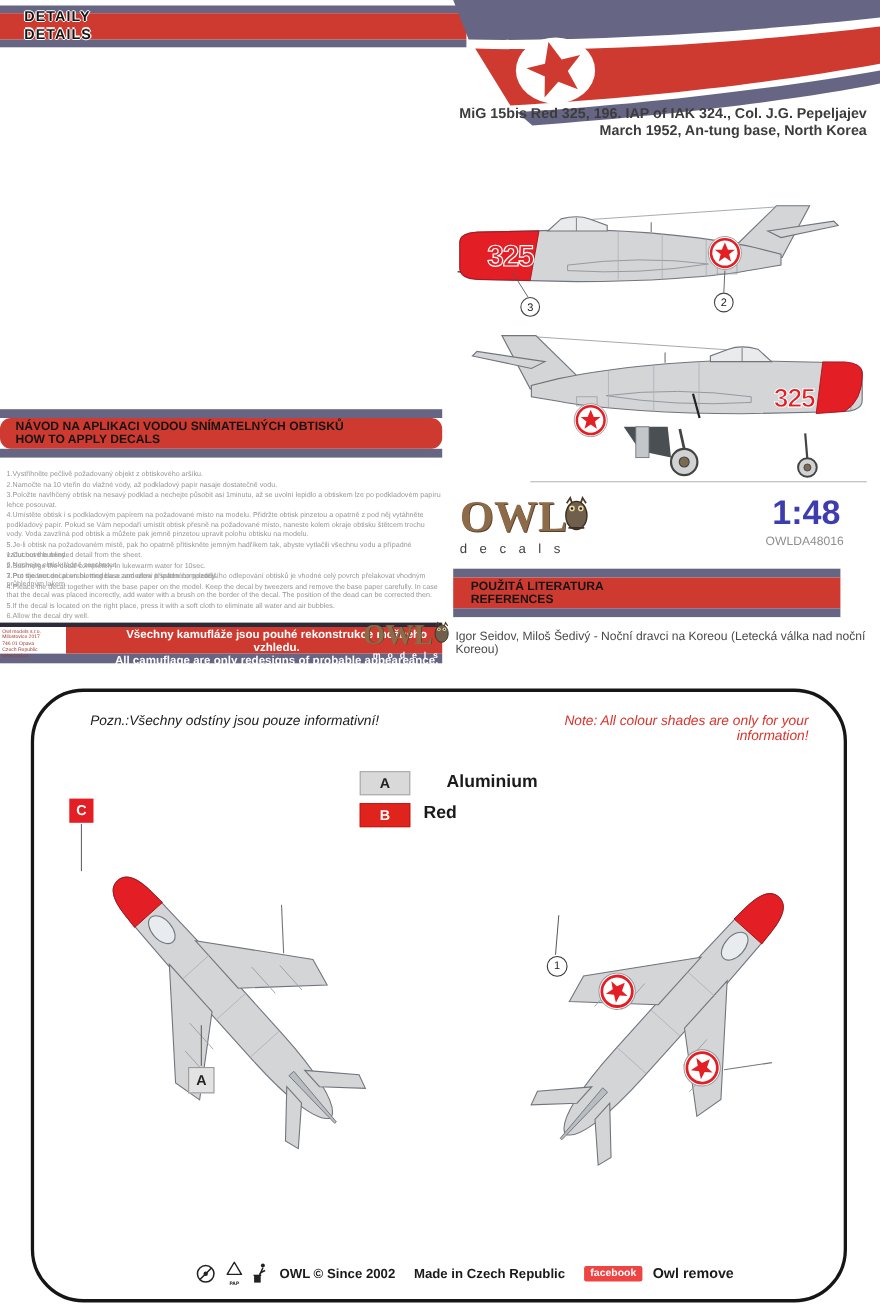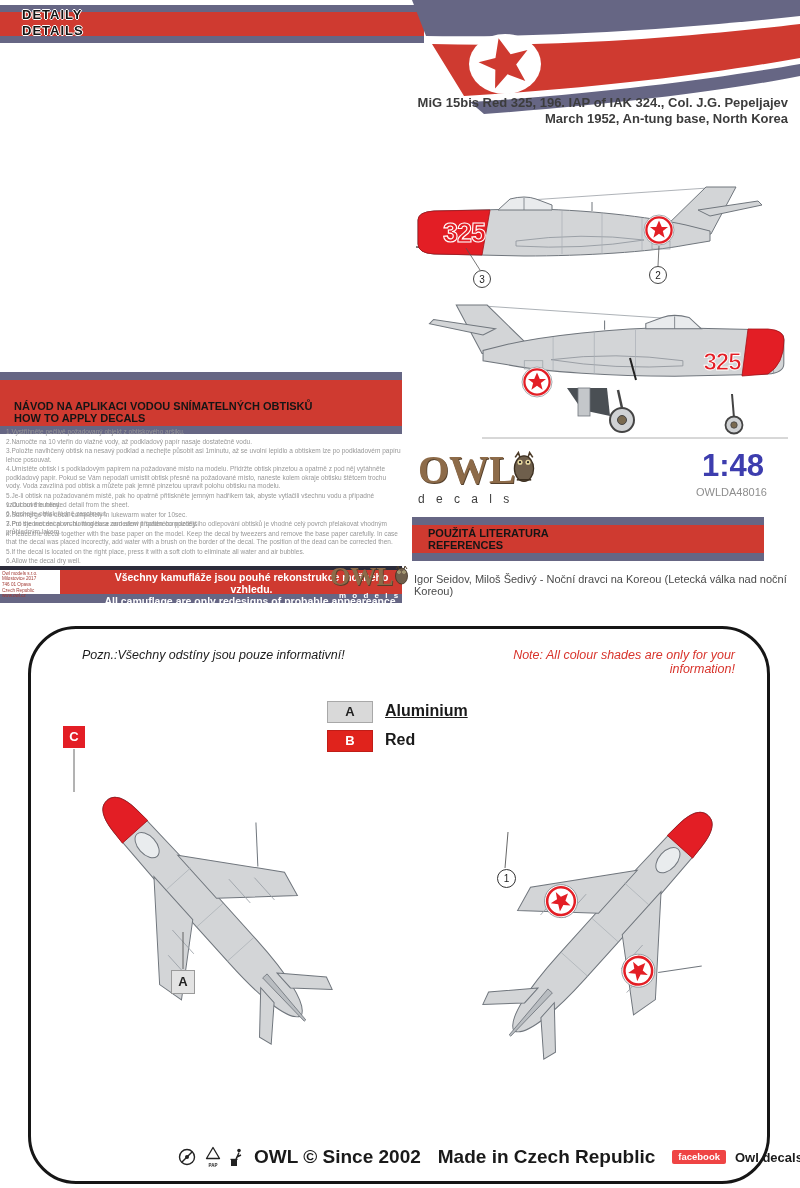--- a/index.html
+++ b/index.html
@@ -8,21 +8,21 @@
   .abs{position:absolute;}
   
   .stripe-blue{background:#666684;}
   .stripe-red{background:#cf3a30;}
   .banner-txt{font-weight:bold;color:#141414;letter-spacing:1px;
     text-shadow:1px 0 #fff,-1px 0 #fff,0 1px #fff,0 -1px #fff;}
   .hdr-title{font-weight:bold;color:#3c3c3c;font-size:13px;line-height:16px;text-align:right;}
   
   .lbanner{left:0;width:402px;}
   .lbanner .b1{height:8px;background:#666684;}
-  .lbanner .b2{background:#cf3a30;color:#151515;font-weight:bold;padding:20px 0 2px 14px;}
+  .lbanner .b2{background:#cf3a30;color:#151515;font-weight:bold;padding:2px 0 2px 14px;border-radius:10px;}
   .lbanner .b3{height:8px;background:#666684;}
   .steps{font-size:6.5px;line-height:1.32;color:#979797;width:396px;}
   .steps div{margin-bottom:1px;}
   
   .addr{font-size:4.6px;line-height:1.25;color:#a23a34;padding:1px 2px;}
   .disc-red{color:#fff;font-size:10.5px;font-weight:bold;text-align:center;line-height:12px;padding-left:41px;}
   
   .owl-word{font-family:"Liberation Serif",serif;font-weight:bold;color:#8d6b49;
     text-shadow:0.7px 0.7px 0 #55402c;}
   .spaced{color:#3e3e3e;}
@@ -38,21 +38,21 @@
   .sw-b{background:#e0231c;border:1px solid #c01d17;color:#fff;}
   .legend-name{font-weight:bold;font-size:16px;color:#1a1a1a;}
   .tagbox{width:22px;text-align:center;font-weight:bold;font-size:13px;}
   .tag-c{background:#e31e25;color:#fff;height:22px;line-height:22px;}
   .tag-a{background:#e3e3e3;border:1px solid #9a9a9a;color:#222;height:22px;line-height:22px;}
   .callout{width:17px;height:17px;border:1px solid #333;border-radius:50%;background:#fff;
     text-align:center;font-size:10px;line-height:17px;color:#222;}
   .planwrap{width:200px;height:320px;}
   
   #footrow{display:flex;align-items:center;gap:9px;}
-  .foot-txt{font-weight:bold;font-size:19px;color:#1a1a1a;white-space:nowrap;}
+  .foot-txt{font-weight:bold;font-size:12px;color:#1a1a1a;white-space:nowrap;}
   .fb{background:#ef4444;color:#fff;font-weight:bold;font-size:9.5px;padding:1px 6px 2px;border-radius:2px;}
   .pap{font-size:4.5px;font-weight:bold;color:#222;text-align:center;line-height:4px;}
 </style>
 </head>
 <body>
 
 <div id="sheet">
 
   <svg width="0" height="0" style="position:absolute">
     <defs>
@@ -227,21 +227,21 @@
     </div>
     <div style="height:8px;background:#666684;"></div>
   </div>
   <div class="abs refline" style="left:414px;top:573px;">Igor Seidov, Miloš Šedivý - Noční dravci na Koreou (Letecká válka nad noční Koreou)</div>
 
   <div class="abs" id="colorbox"></div>
   <div class="abs note-cz" style="left:82px;top:648px;">Pozn.:Všechny odstíny jsou pouze informativní!</div>
   <div class="abs note-en" style="left:455px;top:648px;width:280px;text-align:right;">Note: All colour shades are only for your information!</div>
 
   <div class="abs swatch sw-a" style="left:327px;top:701px;">A</div>
-  <div class="abs legend-name" style="left:385px;top:702px;text-decoration:underline;">Aluminium</div>
+  <div class="abs legend-name" style="left:406px;top:702px;">Aluminium</div>
   <div class="abs swatch sw-b" style="left:327px;top:730px;">B</div>
   <div class="abs legend-name" style="left:385px;top:731px;">Red</div>
 
   <div class="abs planwrap" style="left:110px;top:755px;transform:rotate(-42deg);">
     <svg width="200" height="320" viewBox="0 0 200 320">
         <use href="#planform"></use>
       </svg>
   </div>
 
   <div class="abs planwrap" style="left:505px;top:770px;transform:rotate(42deg);">
@@ -277,16 +277,16 @@
     <svg width="15" height="19" viewBox="0 0 15 19">
       <circle cx="9" cy="2.5" r="1.8" fill="#222"></circle>
       <path d="M9,4.5 L7,9 L11,7" stroke="#222" stroke-width="1.4" fill="none"></path>
       <path d="M7,9 L5.5,13" stroke="#222" stroke-width="1.4"></path>
       <rect x="1" y="12" width="6" height="6" fill="#222"></rect>
       <rect x="0.5" y="10.8" width="7" height="1.2" fill="#222"></rect>
     </svg>
     <span class="foot-txt">OWL © Since  2002</span>
     <span class="foot-txt" style="margin-left:8px;">Made in Czech Republic</span>
     <span class="fb" style="margin-left:8px;">facebook</span>
-    <span class="foot-txt" style="font-size:13px;">Owl decals</span>
+    <span class="foot-txt" style="font-size:13px;">Owl remove</span>
   </div>
 
 </div>
 
 </body></html>

